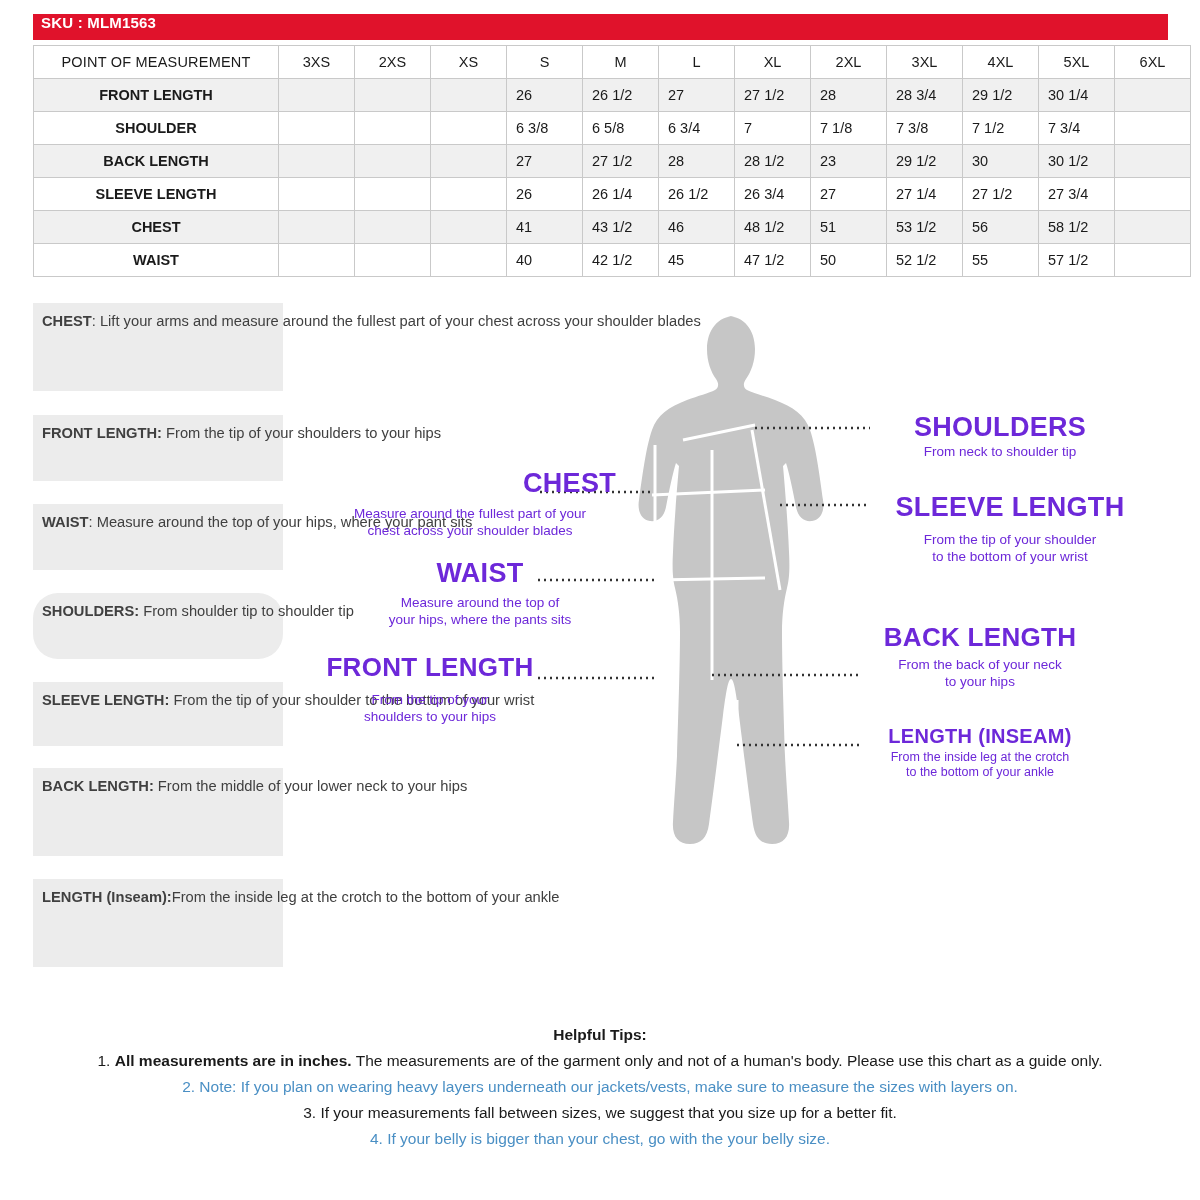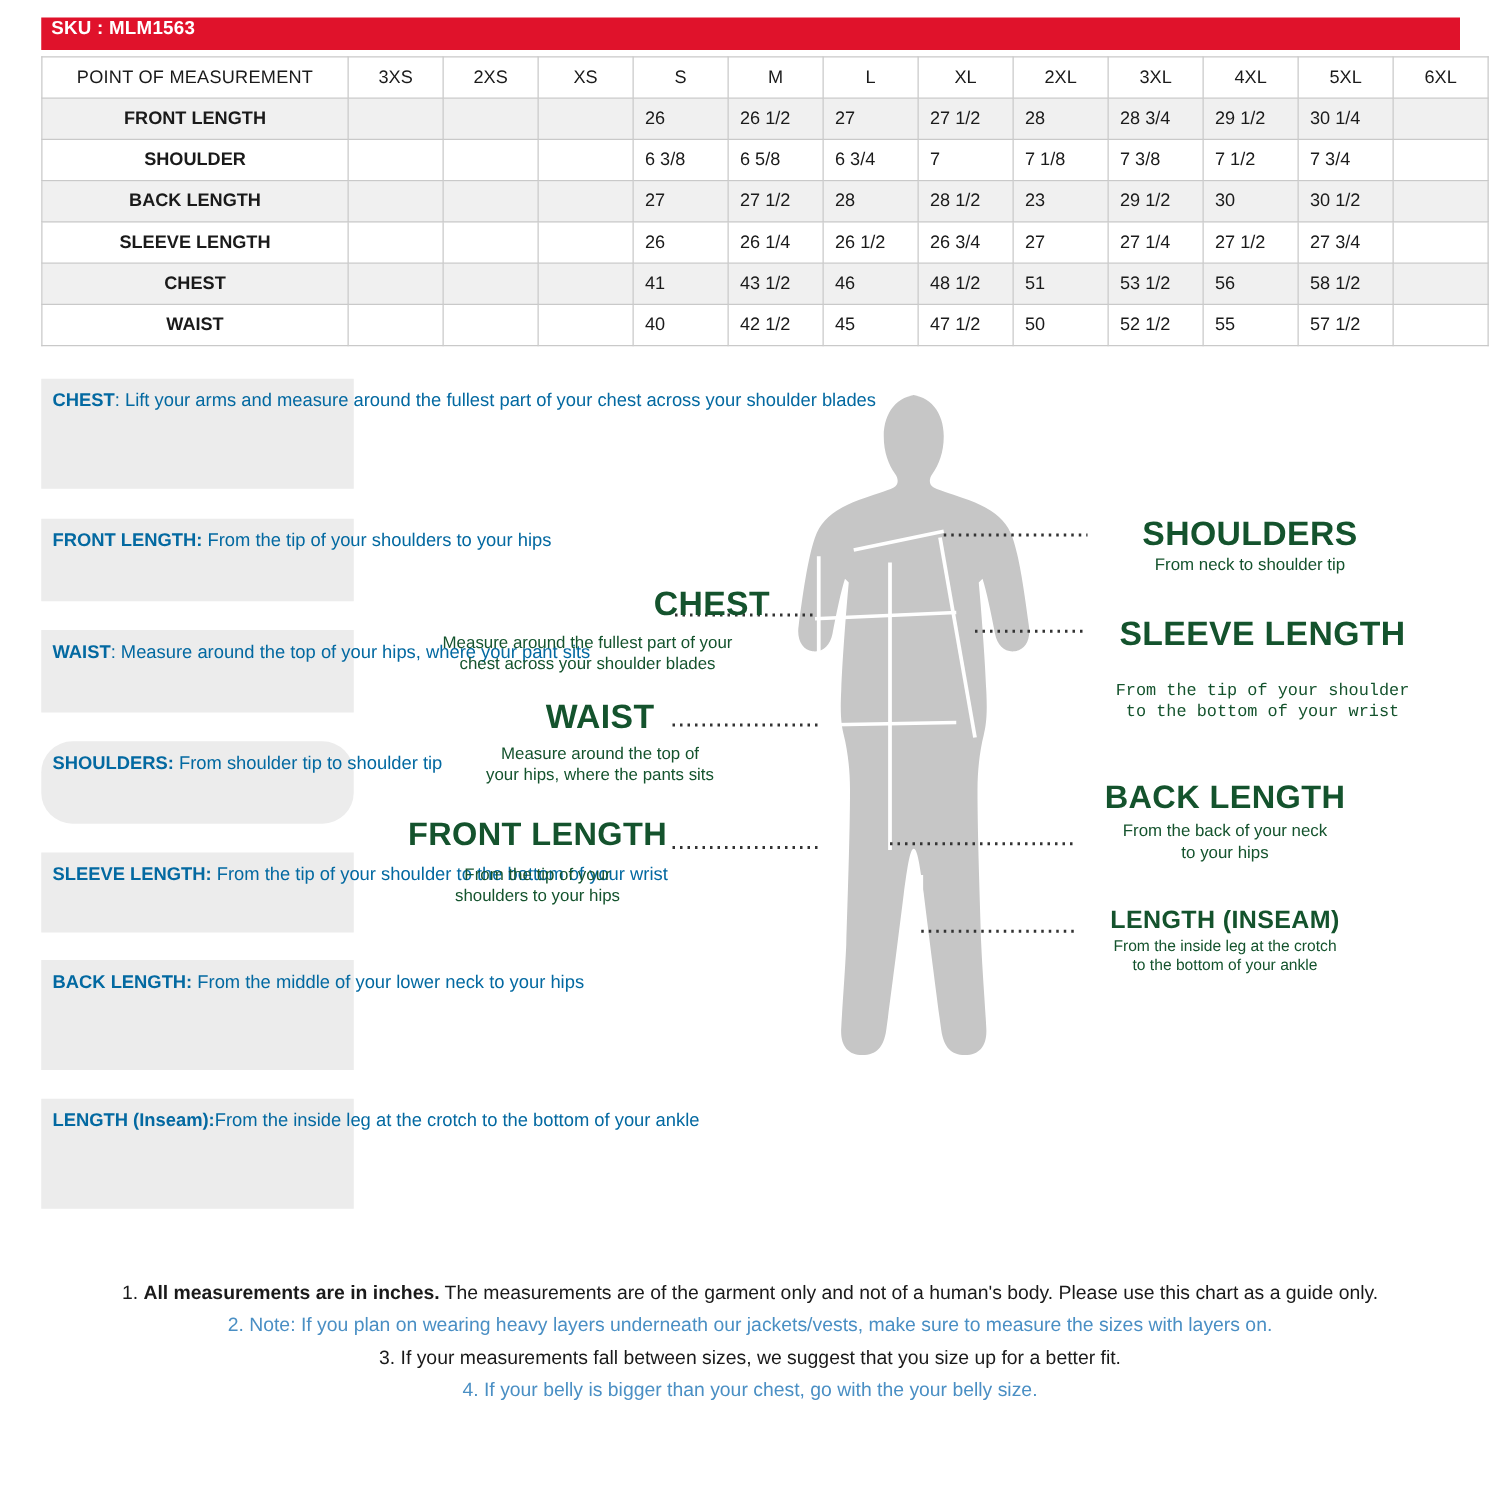--- a/index.html
+++ b/index.html
@@ -79,21 +79,21 @@
     top: 303px;
     width: 250px;
   }
   .def-box {
     background: #ececec;
     font-size: 14.7px;
     line-height: 21.5px;
     padding: 8px 9px 9px 9px;
     margin-bottom: 24px;
     box-sizing: border-box;
-    color: #0369a1;
+    color: #404040;
     white-space: nowrap;
   }
   .def-box .term { font-weight: bold; }
   .def-box .txt { font-weight: normal; }
 
   
   .figure-wrap {
     position: absolute;
     left: 300px;
     top: 300px;
@@ -103,40 +103,40 @@
   .silhouette {
     position: absolute;
     left: 320px;
     top: 10px;
     width: 230px;
     height: 690px;
   }
 
   .lbl {
     position: absolute;
-    color: #14532d;
+    color: #6d28d9;
   }
   .lbl .big {
     font-weight: bold;
     letter-spacing: 0.3px;
     display: block;
   }
   .lbl .sub {
     display: block;
     font-size: 13.5px;
     line-height: 17px;
   }
 
   
   #lbl-shoulders { left: 575px; top: 112px; text-align: center; width: 250px; }
   #lbl-shoulders .big { font-size: 27px; }
 
   #lbl-sleeve { left: 570px; top: 192px; text-align: center; width: 280px; }
   #lbl-sleeve .big { font-size: 27px; }
-  #lbl-sleeve .sub { margin-top: 22px; font-family: Liberation Mono, monospace; }
+  #lbl-sleeve .sub { margin-top: 8px; }
 
   #lbl-backlength { left: 530px; top: 322px; text-align: center; width: 300px; }
   #lbl-backlength .big { font-size: 26px; }
   #lbl-backlength .sub { margin-top: 3px; }
 
   #lbl-inseam { left: 560px; top: 425px; text-align: center; width: 240px; }
   #lbl-inseam .big { font-size: 20px; }
   #lbl-inseam .sub { font-size: 12.5px; font-weight: normal; line-height: 15px; margin-top: 2px; }
 
   #lbl-chest { left: 20px; top: 168px; text-align: center; width: 300px; }
@@ -375,20 +375,21 @@
   </div>
 
   <div class="lbl" id="lbl-frontlength">
     <span class="big">FRONT LENGTH</span>
     <span class="sub" style="white-space:pre-line">From the tip of your
 shoulders to your hips</span>
   </div>
 </div>
 
 <div class="tips">
+  <div class="tips-title">Helpful Tips:</div>
   <div>
     <span>1.</span>
     <span class="bold">All measurements are in inches.</span><span> The measurements are of the garment only and not of a human's body. Please use this chart as a guide only.</span>
   </div>
   <div class="t-blue">2. Note: If you plan on wearing heavy layers underneath our jackets/vests, make sure to measure the sizes with layers on.</div>
   <div>3. If your measurements fall between sizes, we suggest that you size up for a better fit.</div>
   <div class="t-blue">4. If your belly is bigger than your chest, go with the your belly size.</div>
 </div>
 
 </body></html>

